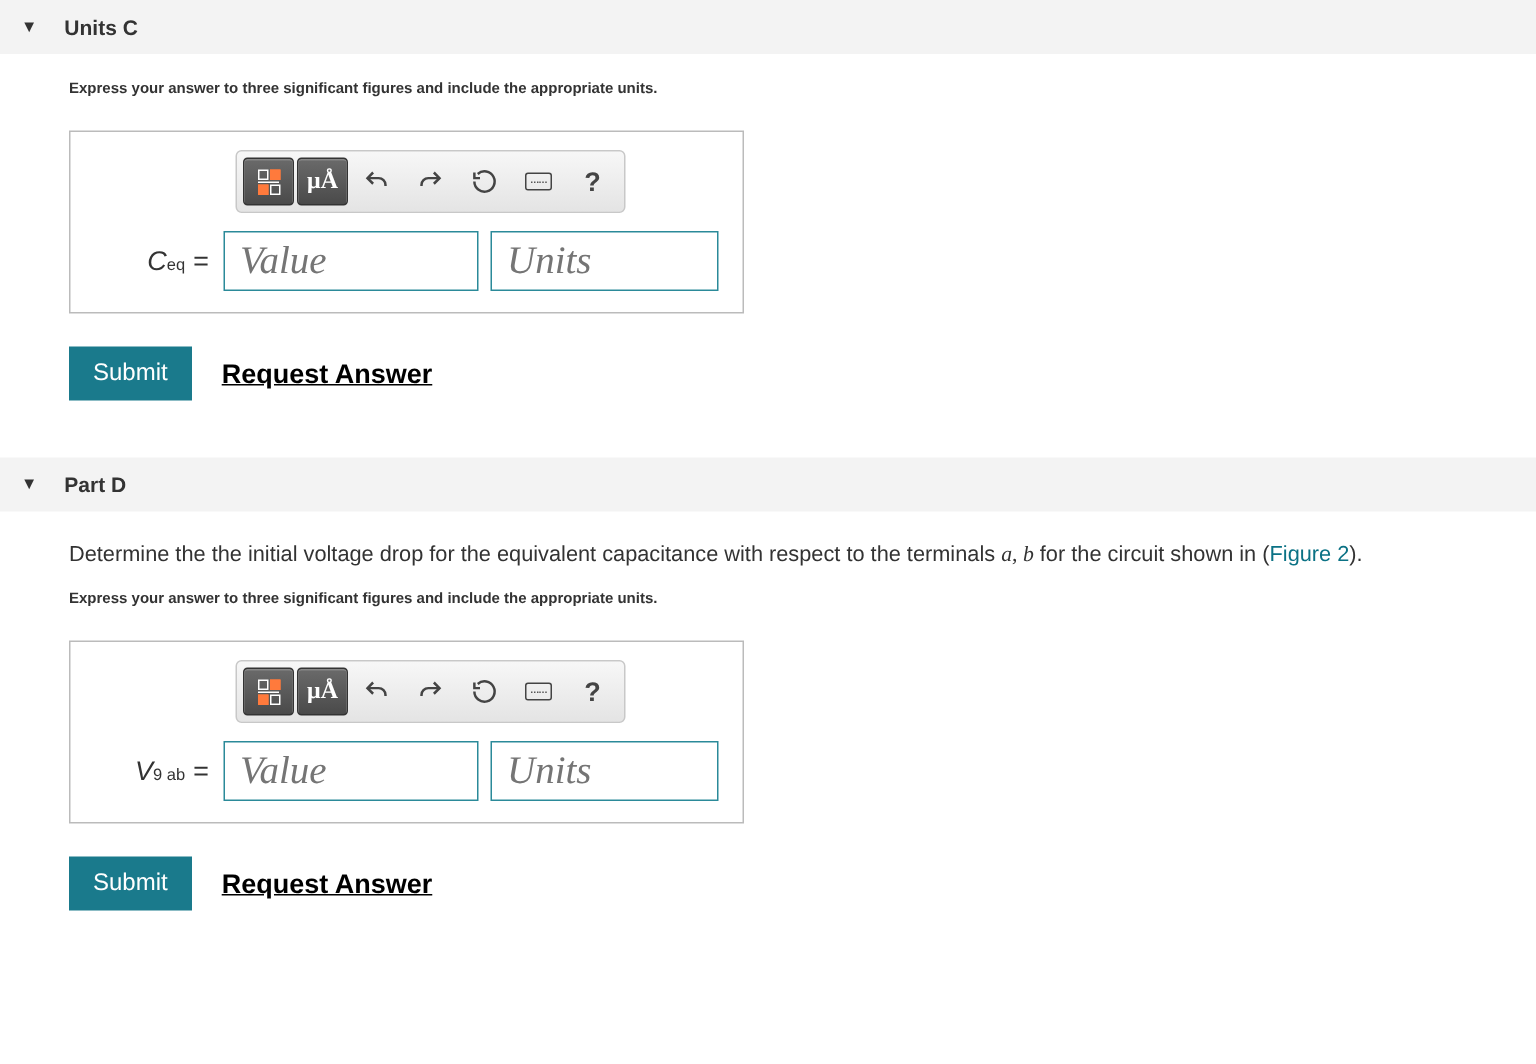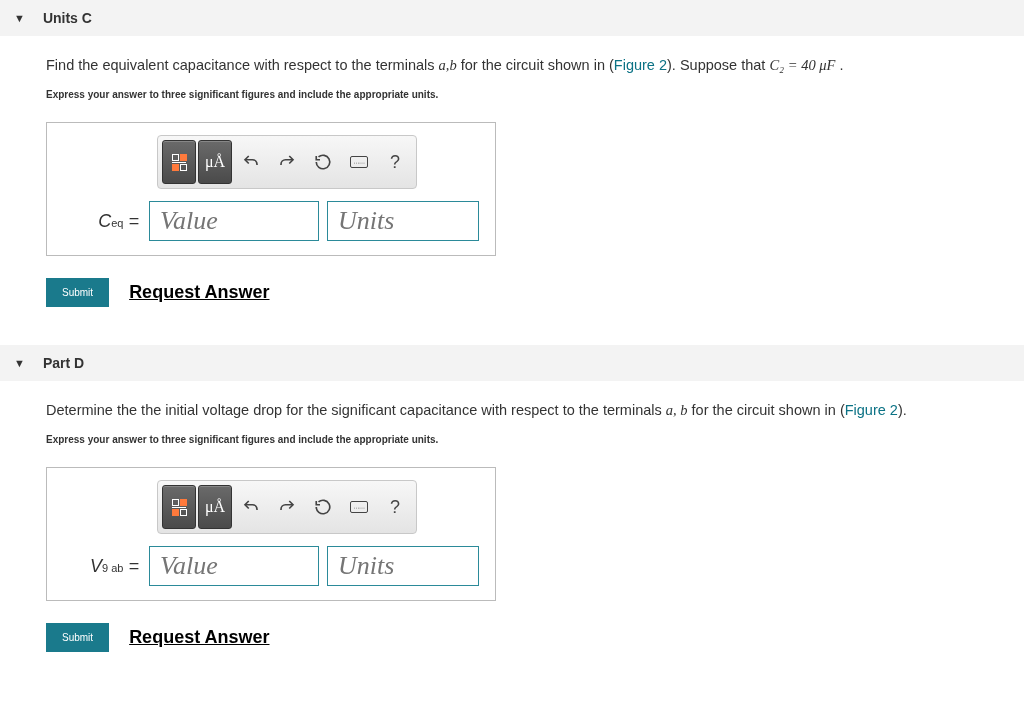--- a/index.html
+++ b/index.html
@@ -68,26 +68,27 @@
     align-items: center;
     background: linear-gradient(#f7f7f7,#e4e4e4);
     border: 1px solid #c8c8c8;
     border-radius: 4px;
     padding: 4px;
     width: fit-content;
     gap: 2px;
   }
   .tool-btn {
     width: 34px;
-    height: 44px;
+    height: 32px;
     display: flex;
     align-items: center;
     justify-content: center;
     cursor: pointer;
     border-radius: 3px;
+    font-weight: bold;
   }
   .tool-btn.dark {
     background: linear-gradient(#6a6a6a,#4a4a4a);
     border: 1px solid #333;
     color: #fff;
     box-shadow: inset 0 1px 0 rgba(255,255,255,0.2);
   }
   .tool-btn.plain {
     color: #444;
   }
@@ -139,21 +140,21 @@
   .submit-row {
     display: flex;
     align-items: center;
     gap: 20px;
   }
   .submit-btn {
     background: #1a7a8c;
     color: #fff;
     border: none;
     padding: 9px 16px;
-    font-size: 10px;
+    font-size: 16px;
     cursor: pointer;
   }
   .request-link {
     color: #000000;
     font-weight: bold;
     text-decoration: underline;
     font-size: 18px;
     cursor: pointer;
   }
   .kbd-icon {
@@ -169,23 +170,20 @@
 </style>
 </head>
 <body>
 
 <div class="part">
   <div class="part-header">
     <span class="caret">▼</span>
     <span class="title">Units C</span>
   </div>
   <div class="part-body">
-    <div class="question-text">
-      <span>Find the equivalent capacitance with respect to the terminals </span><span class="italic-var">a,b</span><span> for the circuit shown in (</span><span class="figure-link">Figure 2</span><span>). Suppose that </span><span class="italic-var">C₂ = 40  μF</span><span> .</span>
-    </div>
     <div class="instruction">Express your answer to three significant figures and include the appropriate units.</div>
 
     <div class="answer-box">
       <div class="toolbar-area">
         <div class="toolbar">
           <div class="tool-btn dark">
             <span class="fraction-icon">
               <span style="display:flex;gap:1px;">
                   <span class="box"></span>
                   <span class="box filled"></span>
@@ -240,21 +238,21 @@
   </div>
 </div>
 
 <div class="part">
   <div class="part-header">
     <span class="caret">▼</span>
     <span class="title">Part D</span>
   </div>
   <div class="part-body">
     <div class="question-text">
-      <span>Determine the the initial voltage drop for the significant capacitance with respect to the terminals </span><span class="italic-var">a, b</span><span> for the circuit shown in (</span><span class="figure-link">Figure 2</span><span>).</span>
+      <span>Determine the the initial voltage drop for the equivalent capacitance with respect to the terminals </span><span class="italic-var">a, b</span><span> for the circuit shown in (</span><span class="figure-link">Figure 2</span><span>).</span>
     </div>
     <div class="instruction">Express your answer to three significant figures and include the appropriate units.</div>
 
     <div class="answer-box">
       <div class="toolbar-area">
         <div class="toolbar">
           <div class="tool-btn dark">
             <span class="fraction-icon">
               <span style="display:flex;gap:1px;">
                   <span class="box"></span>

